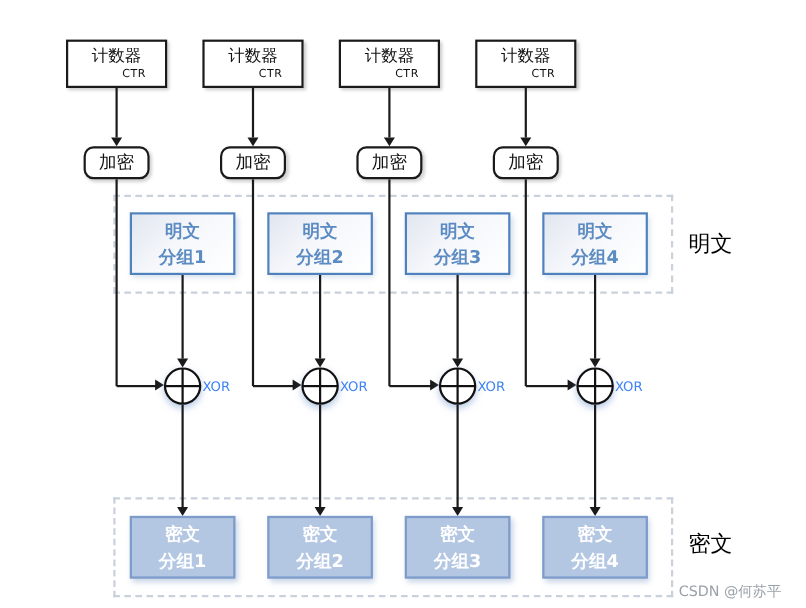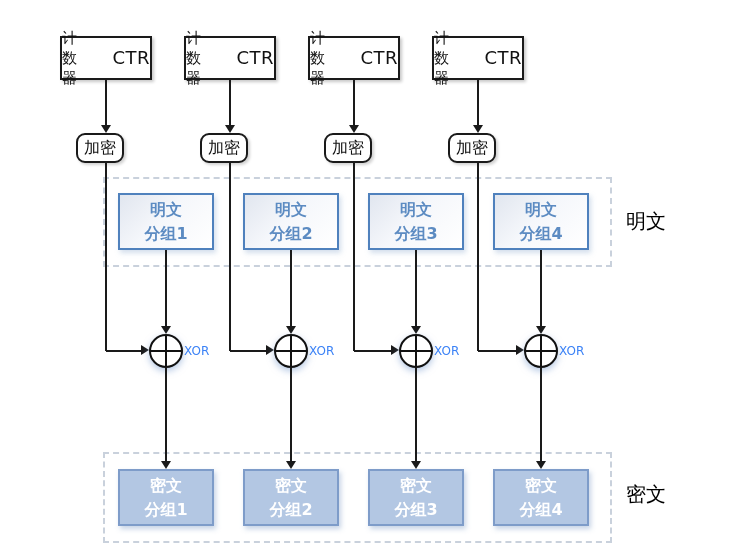--- a/index.html
+++ b/index.html
@@ -19,31 +19,31 @@
     border-left:5px solid transparent; border-right:5px solid transparent;
     border-top:8px solid #1a1a1a; }
   .ah-right { position:absolute; width:0; height:0;
     border-top:5px solid transparent; border-bottom:5px solid transparent;
     border-left:8px solid #1a1a1a; }
 
   
   .counter { position:absolute; left:calc(var(--dx) - 46px); top:36px;
     width:92px; height:44px; border:2px solid #1a1a1a; background:#fff;
     box-shadow:2px 2px 3px rgba(0,0,0,0.22);
-    display:flex; align-items:center; justify-content:center;
+    display:flex; flex-direction:column; align-items:center; justify-content:center;
     color:#111; }
   .counter .l1 { font-size:15px; line-height:20px; }
-  .counter .l2 { font-size:18px; line-height:16px; letter-spacing:.5px;margin-left:32px; }
+  .counter .l2 { font-size:10px; line-height:16px; letter-spacing:.5px;margin-left:32px; }
 
   .arr-counter   { left:calc(var(--dx) - 1px); top:80px; height:45px; }
   .ah-counter    { left:calc(var(--dx) - 5px); top:125px; }
 
   
   .encrypt { position:absolute; left:calc(var(--dx) - 30px); top:133px;
-    width:48px; height:30px; border:2px solid #1a1a1a; border-radius:9px;
+    width:60px; height:30px; border:2px solid #1a1a1a; border-radius:9px;
     background:#fff; box-shadow:2px 2px 3px rgba(0,0,0,0.18);
     display:flex; align-items:center; justify-content:center;
     font-size:16px; color:#111; }
 
   .enc-out-line  { left:calc(var(--dx) - 1px); top:163px; height:188px; }
   .enc-xor-line  { left:var(--dx); top:350px;
                    width:calc(var(--bx) - var(--dx) - 24px); }
   .ah-xor-left   { left:calc(var(--bx) - 25px); top:345px; }
 
   
@@ -215,14 +215,15 @@
       <div>密文</div>
       <div>分组4</div>
     </div>
   </div>
 
   
   <div class="side-label pt">明文</div>
   <div class="side-label ct">密文</div>
 
   
+  <div class="watermark">CSDN @何苏平</div>
 
 </div>
 
 </body></html>

